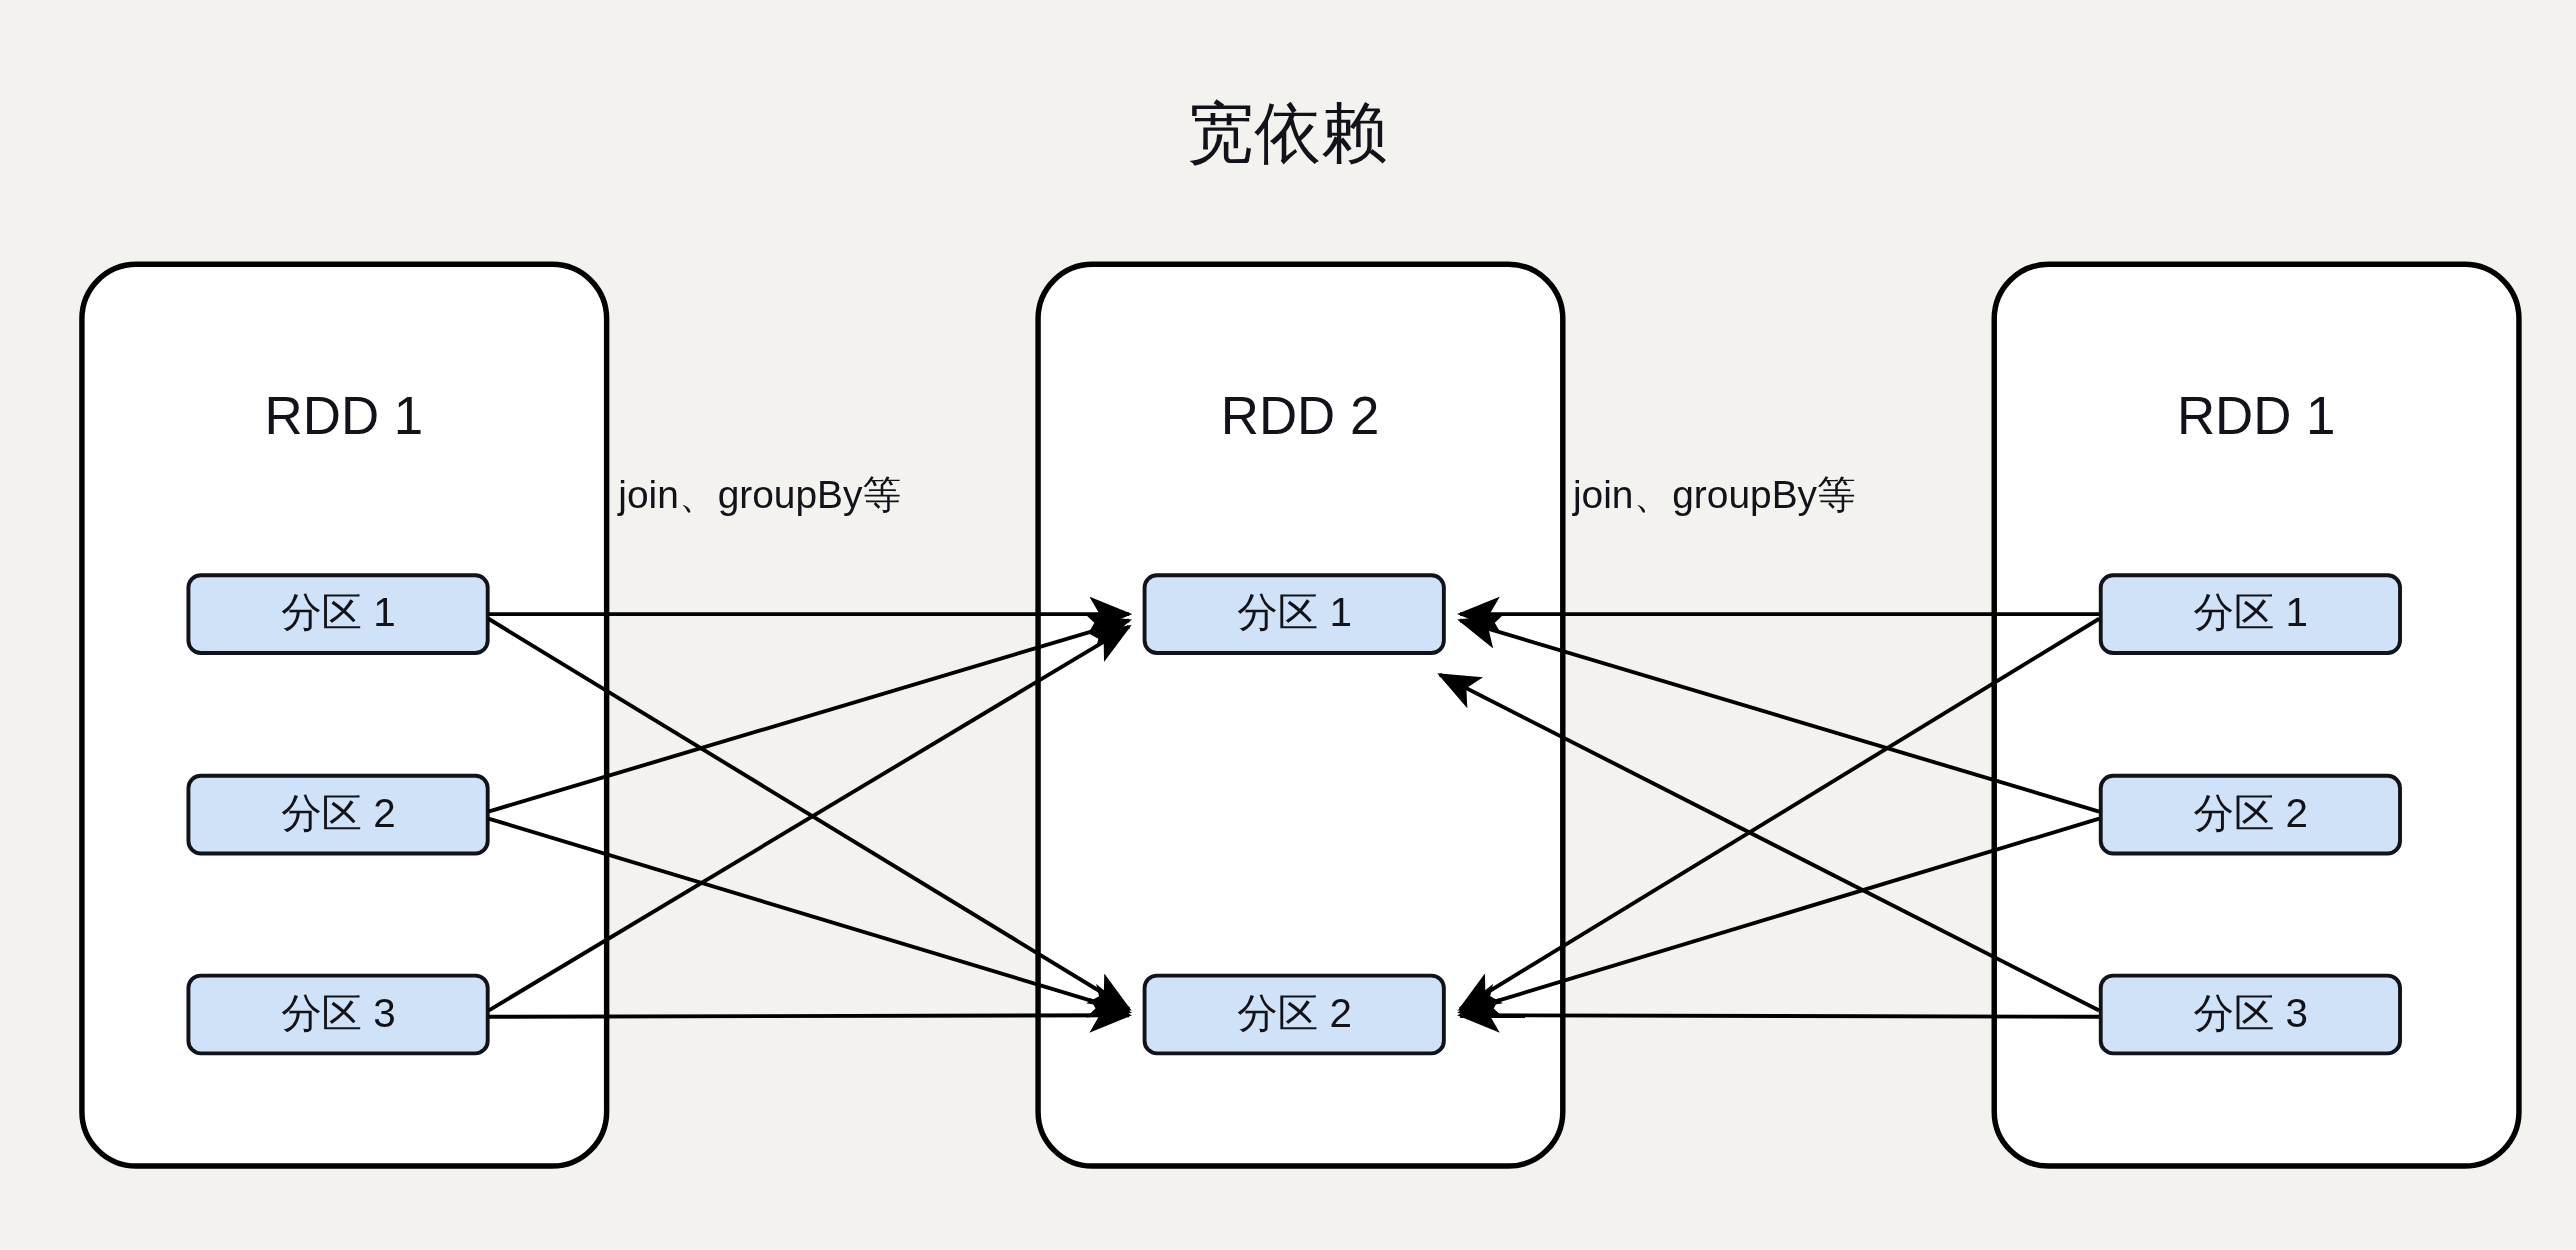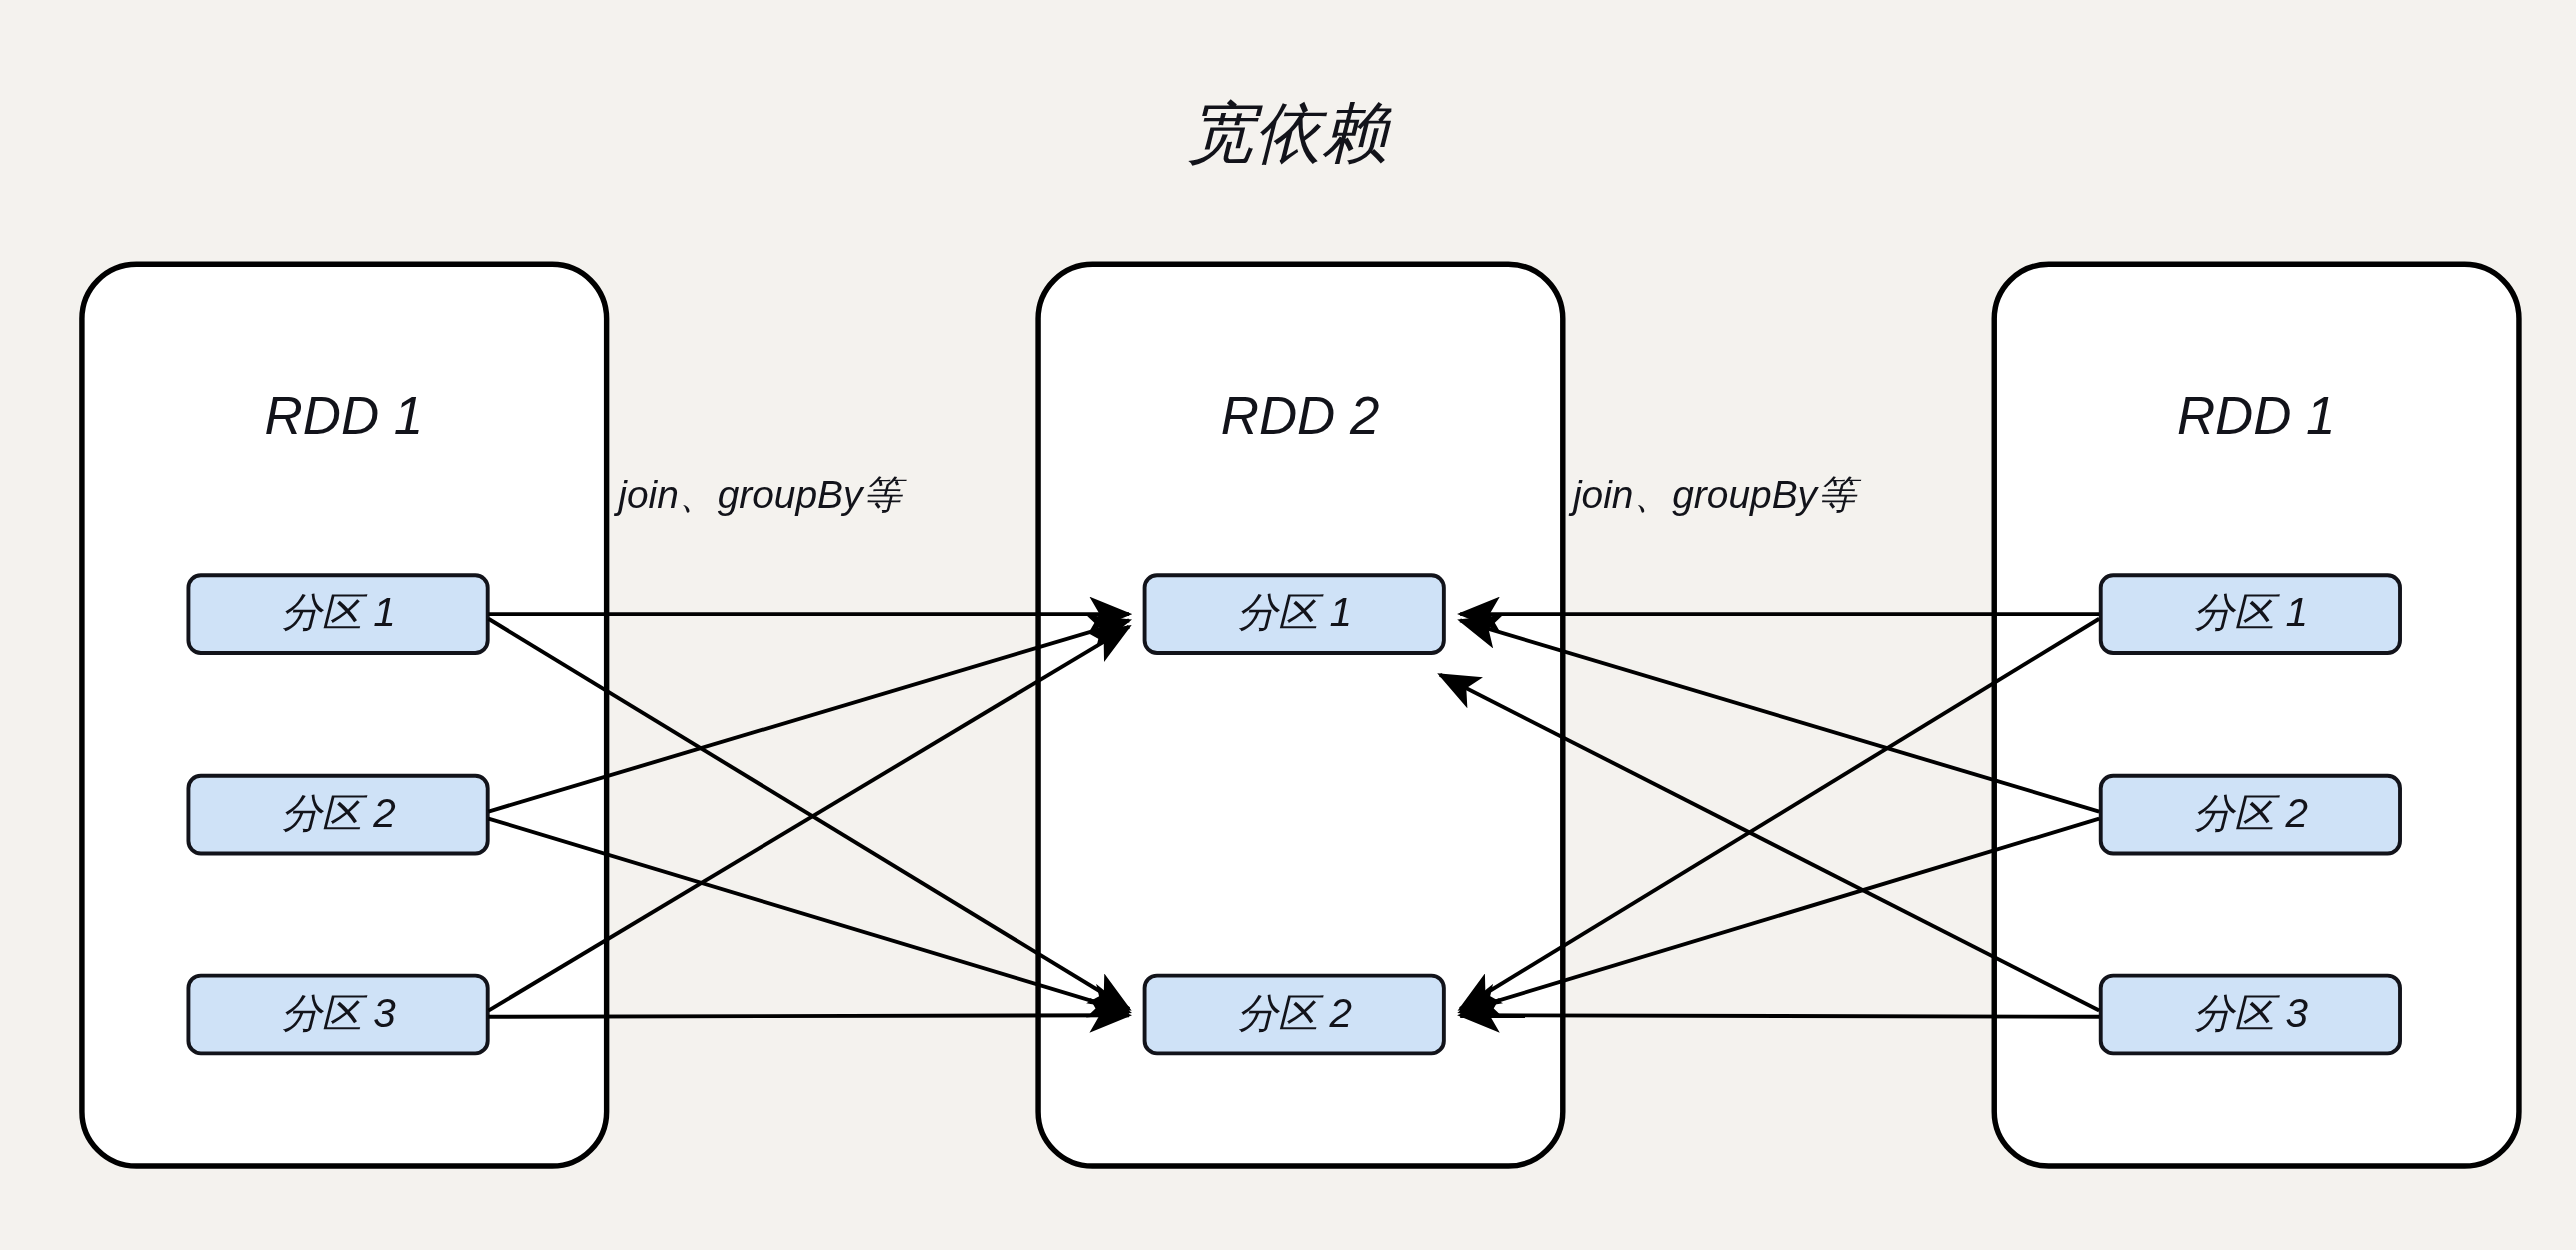--- a/index.html
+++ b/index.html
@@ -10,21 +10,20 @@
     width: 2576px;
     height: 1250px;
     background: #f4f2ee;
     font-family: "Liberation Sans", "DejaVu Sans", sans-serif;
     overflow: hidden;
   }
   #diagram-root {
     position: relative;
     width: 2048px;
     height: 1250px;
-    font-style: italic;
   }
   svg#diagram-svg {
     position: absolute;
     top: 0;
     left: 0;
     width: 2576px;
     height: 1250px;
     display: block;
   }
   .rdd-frame {

